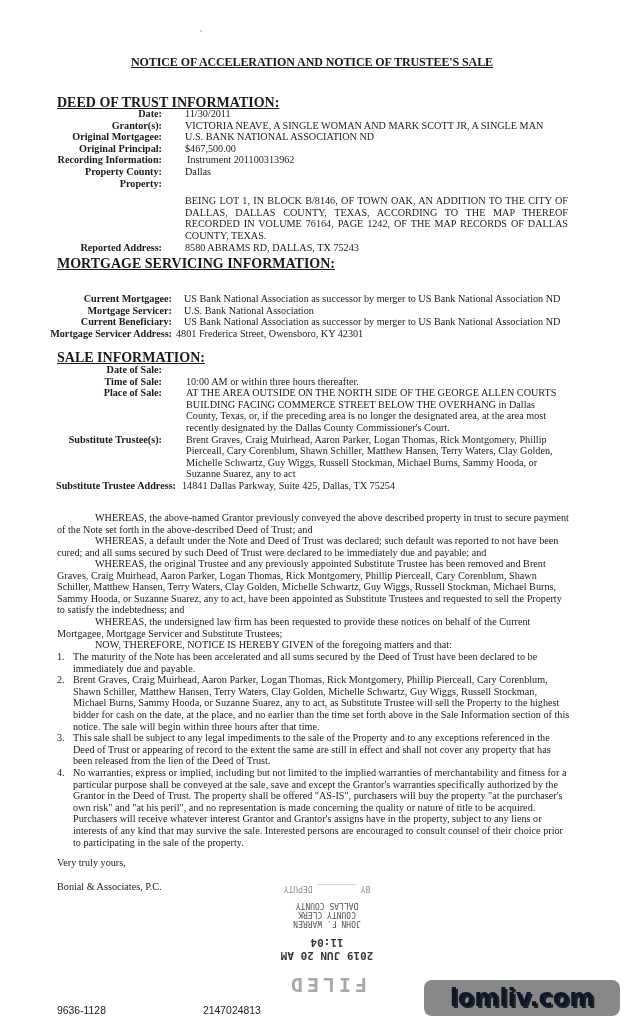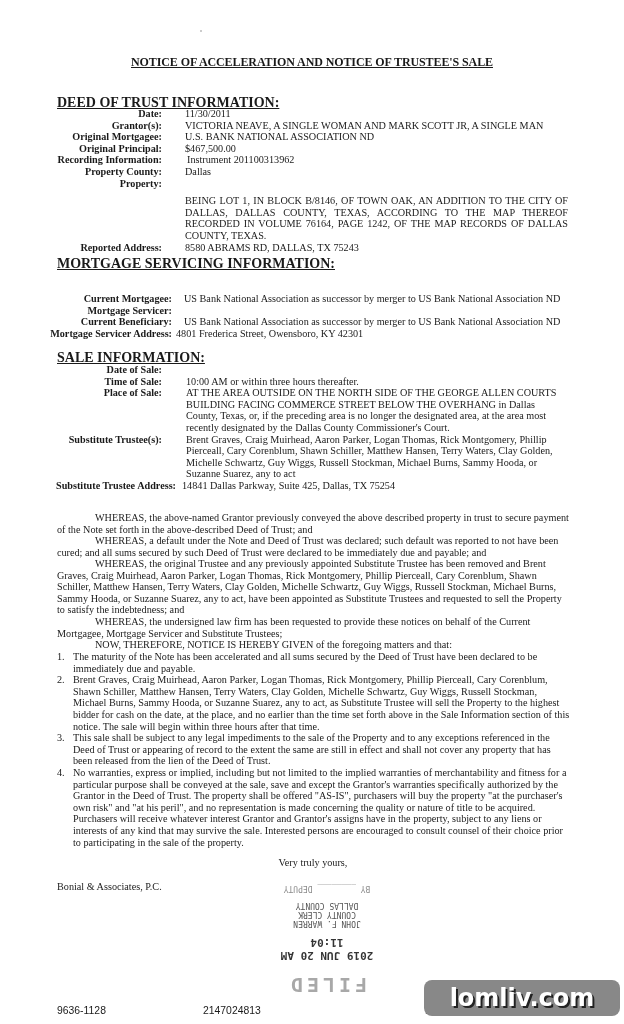--- a/index.html
+++ b/index.html
@@ -35,21 +35,21 @@
     position: absolute; left: 262px; top: 884px; width: 130px; height: 112px;
     transform: rotate(180deg); color: #333; font-family: "DejaVu Sans Mono", monospace;
     text-align: center; font-size: 8px; line-height: 9px; opacity: 0.85;
   }
   .stamp .filed { font-size: 20px; line-height: 22px; letter-spacing: 4px; font-weight: bold; color: #999; margin-bottom: 12px; }
   .stamp .date { font-size: 11px; font-weight: bold; line-height: 13px; margin-bottom: 8px; color: #111; }
   .stamp .by { margin-top: 8px; color: #777; }
   .footer { position: absolute; top: 1005px; font-family: "Liberation Sans", "DejaVu Sans", sans-serif; font-size: 10.4px; }
   .watermark {
     position: absolute; left: 424px; top: 980px; width: 196px; height: 36px;
-    background: #888; border-radius: 8px; color: #ffffff; text-align: center;
+    background: #888; border-radius: 8px; color: #0f172a; text-align: center;
     font-family: "DejaVu Sans", sans-serif; font-weight: bold; font-size: 24px; line-height: 36px;
     text-shadow: 2px 2px 0 #222;
   }
   .tick { position: absolute; left: 200px; top: 30px; width: 2px; height: 2px; background: #ccc; }
 </style>
 </head>
 <body>
 
 <div class="page">
   <div class="tick"></div>
@@ -97,20 +97,21 @@
   </div>
 
   <div class="section-head" style="top:258px;">MORTGAGE SERVICING INFORMATION:</div>
   <div class="kv kv2" style="top:293px;">
     <div class="kv-row">
       <div class="kv-label">Current Mortgagee:</div>
       <div class="kv-value" style="width:420px;white-space:nowrap;">US Bank National Association as successor by merger to US Bank National Association ND</div>
     </div>
     <div class="kv-row">
       <div class="kv-label">Mortgage Servicer:</div>
+      <div class="kv-value">U.S. Bank National Association</div>
     </div>
     <div class="kv-row">
       <div class="kv-label">Current Beneficiary:</div>
       <div class="kv-value" style="width:420px;white-space:nowrap;">US Bank National Association as successor by merger to US Bank National Association ND</div>
     </div>
     <div class="kv-row">
       <div class="kv-label">Mortgage Servicer Address:</div>
       <div class="kv-value" style="margin-left:4px;">4801 Frederica Street, Owensboro, KY 42301</div>
     </div>
   </div>
@@ -156,21 +157,21 @@
     <div class="list-item">
       <div class="list-num">3.</div>
       <div class="list-text">This sale shall be subject to any legal impediments to the sale of the Property and to any exceptions referenced in the Deed of Trust or appearing of record to the extent the same are still in effect and shall not cover any property that has been released from the lien of the Deed of Trust.</div>
     </div>
     <div class="list-item">
       <div class="list-num">4.</div>
       <div class="list-text">No warranties, express or implied, including but not limited to the implied warranties of merchantability and fitness for a particular purpose shall be conveyed at the sale, save and except the Grantor's warranties specifically authorized by the Grantor in the Deed of Trust.  The property shall be offered "AS-IS",  purchasers will buy the property "at the purchaser's own risk" and "at his peril", and no representation is made concerning the quality or nature of title to be acquired. Purchasers will receive whatever interest Grantor and Grantor's assigns have in the property, subject to any liens or interests of any kind that may survive the sale.  Interested persons are encouraged to consult counsel of their choice prior to participating in the sale of the property.</div>
     </div>
   </div>
 
-  <div class="para" style="top:857px;text-align:center;">Very truly yours,</div>
+  <div class="para" style="top:857px;">Very truly yours,</div>
   <div class="para" style="top:881px;">Bonial &amp; Associates, P.C.</div>
 
   <div class="stamp">
     <div class="filed">FILED</div>
     <div class="date">2019 JUN 20 AM 11:04</div>
     <div>JOHN F. WARREN</div>
     <div>COUNTY CLERK</div>
     <div>DALLAS COUNTY</div>
     <div class="by">BY ________ DEPUTY</div>
   </div>

